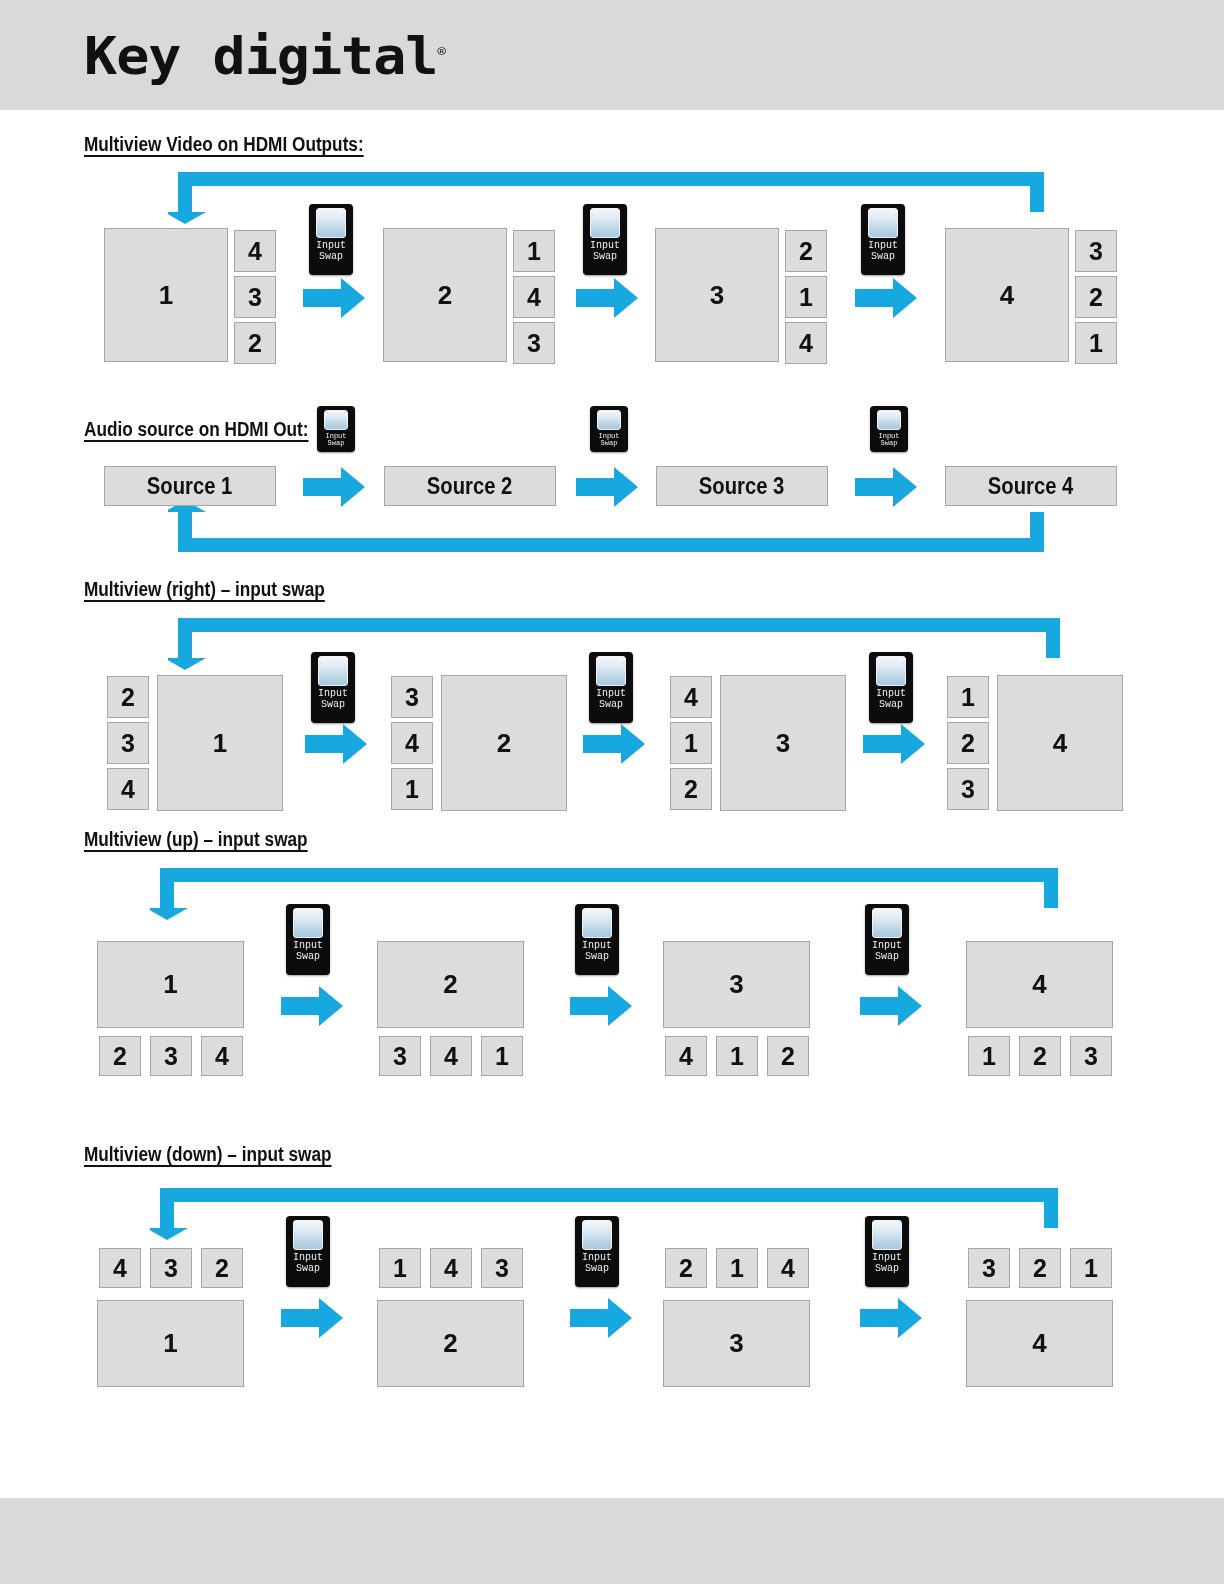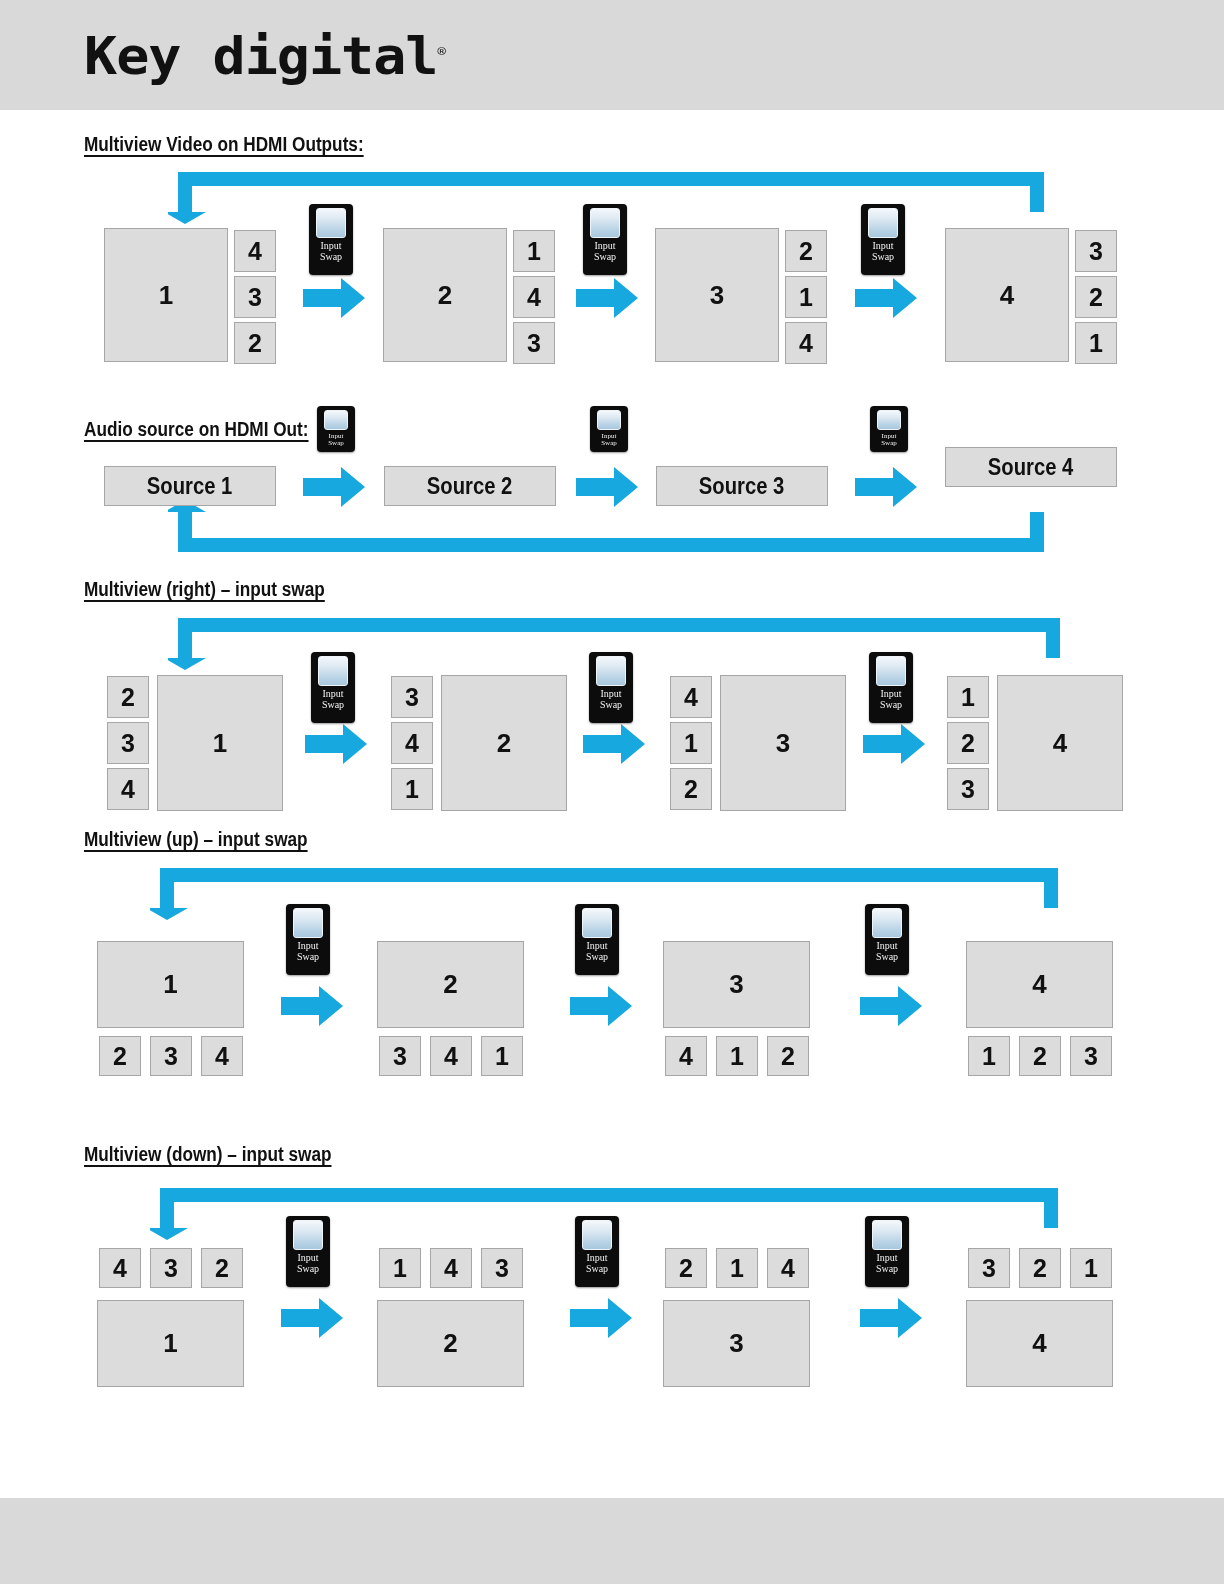--- a/index.html
+++ b/index.html
@@ -91,21 +91,21 @@
     box-shadow:0 1px 2px rgba(0,0,0,.4);
   }
   .swapbtn .pad{
     background:linear-gradient(180deg,#f4f8fb 0%,#dde9f2 35%,#b9d3e6 75%,#a8c7de 100%);
     border:1px solid #eef4f8;
     border-radius:3px;
     box-sizing:border-box;
   }
   .swapbtn .lbl{
     color:#f2f2f2;
-    font-family:Liberation Serif, serif;
+    font-family:Liberation Mono, monospace;
     line-height:1.05;
     text-align:center;
     margin-top:3px;
   }
 
   
   .rarrow{position:absolute;}
   .rarrow svg{display:block;}
 
   
@@ -234,21 +234,21 @@
   <div class="lbl" style="font-size:7px;">
     <div>Input</div>
     <div>Swap</div>
   </div>
 </div>
 <div class="rarrow" style="left:855px;top:467px;">
   <svg width="62" height="40" viewBox="0 0 62 40">
       <polygon points="0,11 38,11 38,0 62,20 38,40 38,29 0,29" fill="#18A8E0"></polygon>
     </svg>
 </div>
-<div class="srcwrap" style="left:945px;top:447px;width:172px;height:40px;">
+<div class="srcwrap" style="left:945px;top:466px;width:172px;height:40px;">
   <span>Source 4</span>
 </div>
 
 <div class="loop" style="left:168px;top:618px;">
   <svg width="892" height="52" viewBox="0 0 892 52">
     <polygon points="10,0 892,0 892,40 878,40 878,14 24,14 24,40 38,40 17,52 -4,40 10,40" fill="#18A8E0"></polygon>
   </svg>
 </div>
 
 <div class="gbox small" style="left:107px;top:676px;width:42px;height:42px;">2</div>

